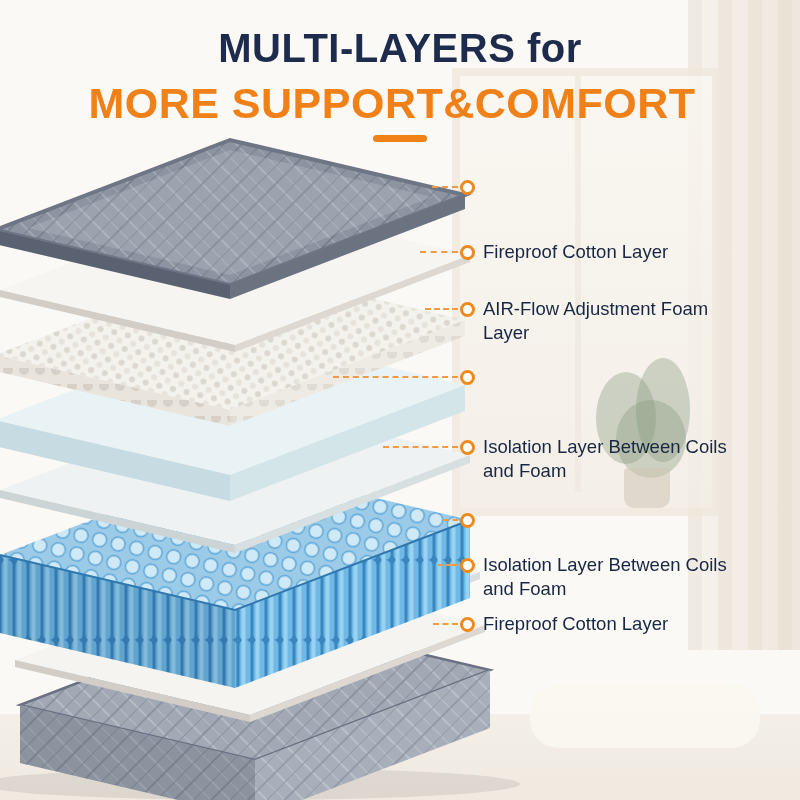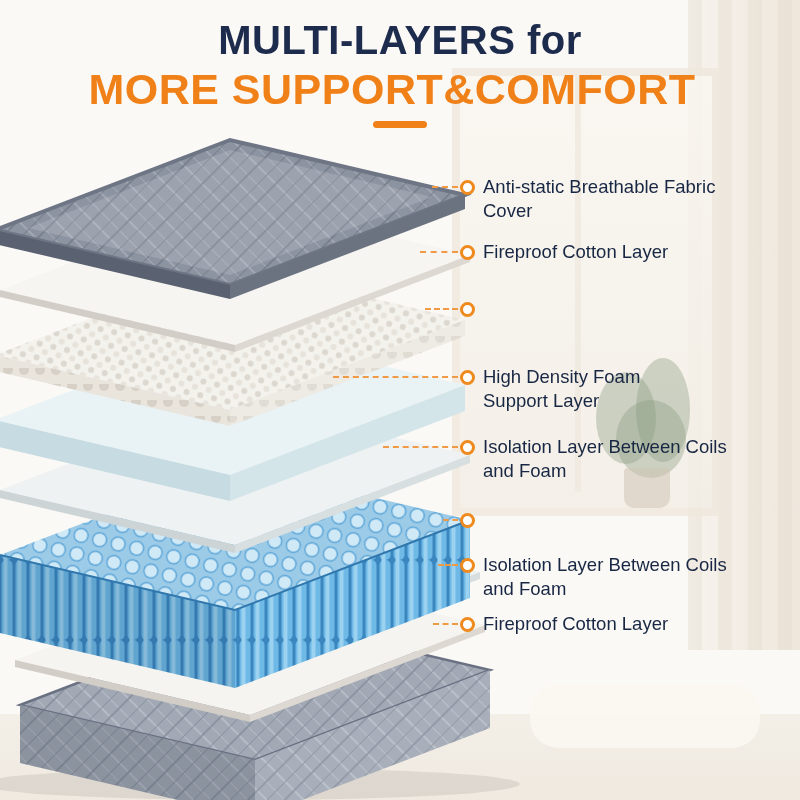--- a/index.html
+++ b/index.html
@@ -27,21 +27,21 @@
     left:0;bottom:0;width:800px;height:86px;opacity:.95;
     background:linear-gradient(180deg,#f3eee6,#efe9df);
   }
   .bg-pillow{left:530px;bottom:52px;width:230px;height:64px;border-radius:28px;background:#faf7f1;opacity:.9;}
 
   
   .title-block{
     position:absolute;z-index:3;top:18px;left:0;width:800px;text-align:center;
   }
   .title-line1{
-    margin:0;font-size:40px;font-weight:800;letter-spacing:.5px;color:#1d2b4d;
+    margin:8px;font-size:40px;font-weight:800;letter-spacing:.5px;color:#1d2b4d;
   }
   .title-line2{
     margin:2px 16px 0 0;font-size:43px;font-weight:800;letter-spacing:.5px;color:#f08119;
   }
   .title-underline{
     width:54px;height:7px;border-radius:4px;background:#f08119;margin:7px auto 0 auto;
   }
 
   
   .diagram{position:absolute;z-index:1;left:0;top:0;}
@@ -170,38 +170,37 @@
     <polygon points="-5,230 230,285 230,299 -5,244" fill="#5a6170"></polygon>
     <polygon points="230,285 465,195 465,209 230,299" fill="#6b7280"></polygon>
   </g>
 </svg>
 
 <div class="labels">
 
   <div class="label-row" style="top:175px;left:432px">
     <span class="leader" style="width:26px"></span>
     <span class="dot"></span>
-    <span class="label-text" style="max-width:262px">Anti-static Breathable Fabric Cover</span>
   </div>
 
   <div class="label-row" style="top:240px;left:420px">
     <span class="leader" style="width:38px"></span>
     <span class="dot"></span>
     <span class="label-text">Fireproof Cotton Layer</span>
   </div>
 
   <div class="label-row" style="top:297px;left:425px">
     <span class="leader" style="width:33px"></span>
     <span class="dot"></span>
+    <span class="label-text" style="max-width:232px">AIR-Flow Adjustment Foam Layer</span>
   </div>
 
   <div class="label-row" style="top:365px;left:333px">
     <span class="leader" style="width:125px"></span>
     <span class="dot"></span>
-    <span class="label-text" style="max-width:175px">High Density Foam Support Layer</span>
   </div>
 
   <div class="label-row" style="top:435px;left:383px">
     <span class="leader" style="width:75px"></span>
     <span class="dot"></span>
     <span class="label-text" style="max-width:258px">Isolation Layer Between Coils and Foam</span>
   </div>
 
   <div class="label-row" style="top:508px;left:443px">
     <span class="leader" style="width:15px"></span>

